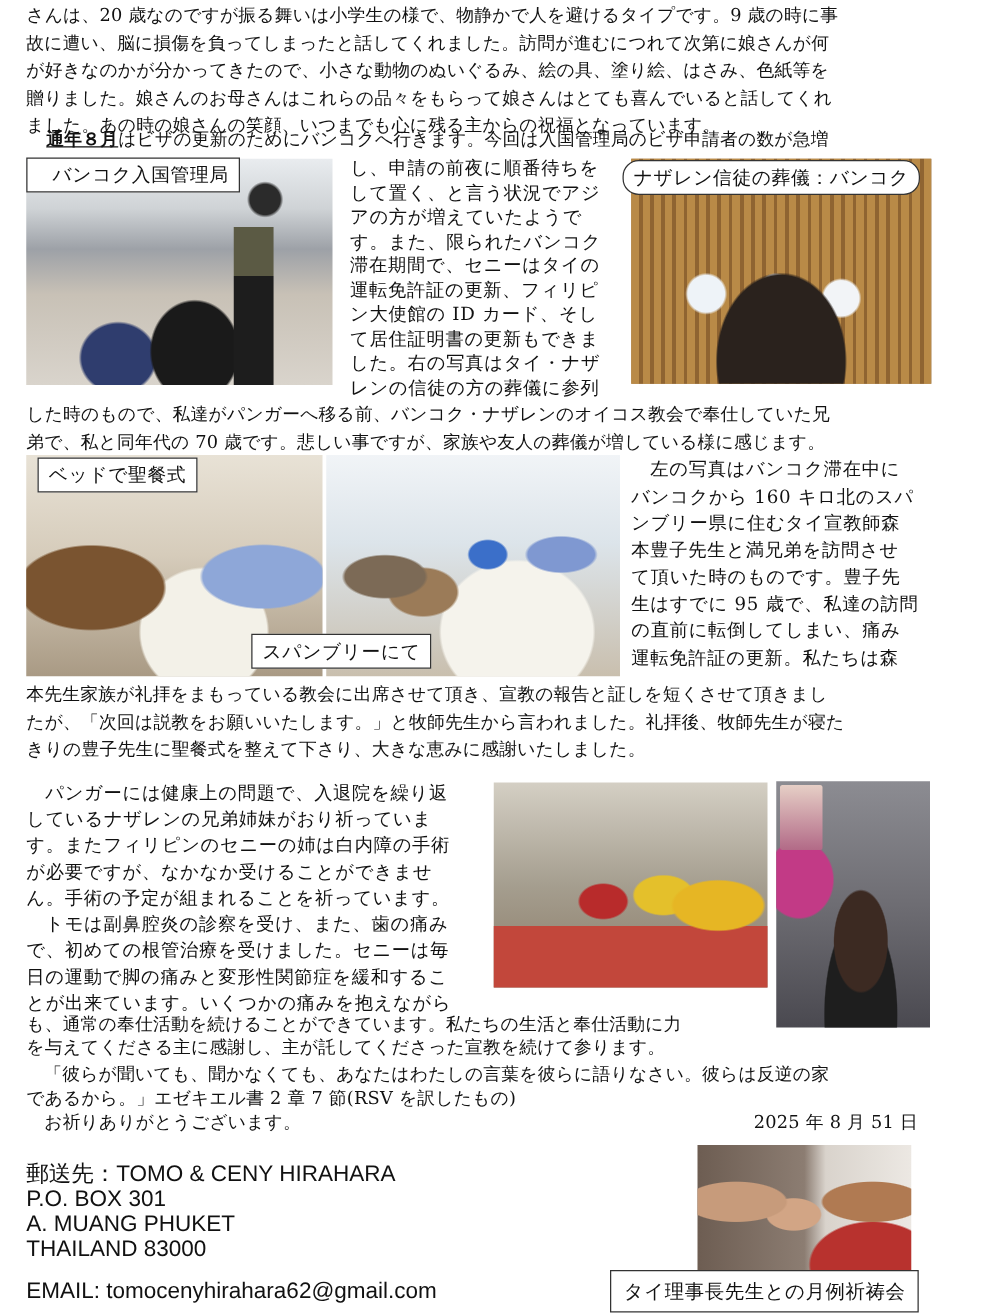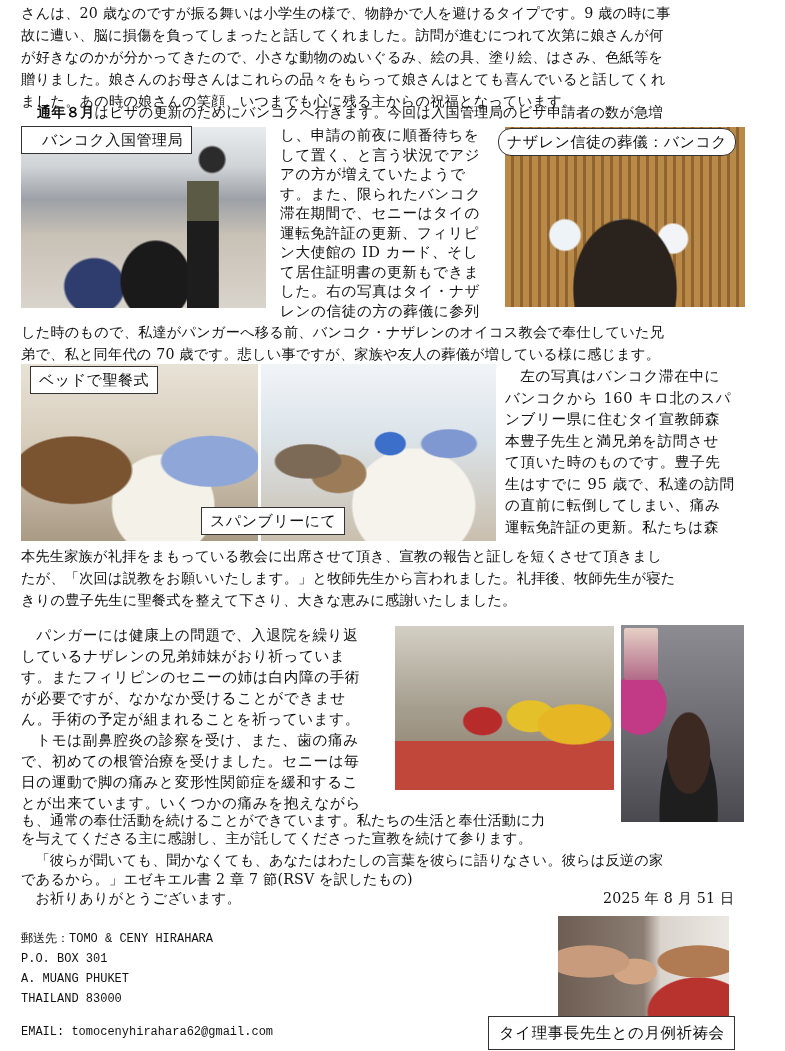--- a/index.html
+++ b/index.html
@@ -2,22 +2,22 @@
 <html><head>
 <meta charset="utf-8">
 <style>
   html, body { margin: 0; padding: 0; background: #ffffff; }
   body { width: 785px; height: 1051px; position: relative; overflow: hidden;
          font-family: "DejaVu Serif", "Liberation Serif", serif; color: #111; }
   .line { position: absolute; left: 21px; font-size: 14.2px; line-height: 22px; white-space: nowrap; letter-spacing: 0.2px; }
   .narrow { font-size: 14.6px; letter-spacing: 0.6px; }
   .photo { position: absolute; overflow: hidden; }
   .caption { position: absolute; background: #fff; border: 1px solid #333; font-size: 15px; line-height: 26px; padding: 0 8px; white-space: nowrap; letter-spacing: 0.5px; }
-  .bold-u { font-weight: bold; }
-  .mono { position: absolute; left: 21px; font-family: Liberation Mono, monospace; font-size: 12px; line-height: 20px; white-space: nowrap; }
+  .bold-u { font-weight: bold; text-decoration: underline; }
+  .mono { position: absolute; left: 21px; font-family: Liberation Sans, sans-serif; font-size: 18px; line-height: 20px; white-space: nowrap; }
   
   .p-immig { background:
       radial-gradient(circle at 78% 18%, #2b2b2b 0 5%, transparent 6%),
       linear-gradient(180deg, transparent 0 30%, #5b5a44 30% 52%, #1d1d1d 52% 100%) 78% 0/13% 100% no-repeat,
       radial-gradient(ellipse at 55% 85%, #1a1a1a 0 18%, transparent 19%),
       radial-gradient(ellipse at 30% 88%, #2f3d6e 0 12%, transparent 13%),
       linear-gradient(180deg, #e9ecef 0%, #cfd3d6 22%, #9da1a7 40%, #c8c1b6 60%, #d9d4cc 100%); }
   .p-funeral { background:
       radial-gradient(ellipse at 50% 90%, #2a221d 0 30%, transparent 31%),
       radial-gradient(circle at 25% 60%, #eef3f8 0 7%, transparent 8%),

